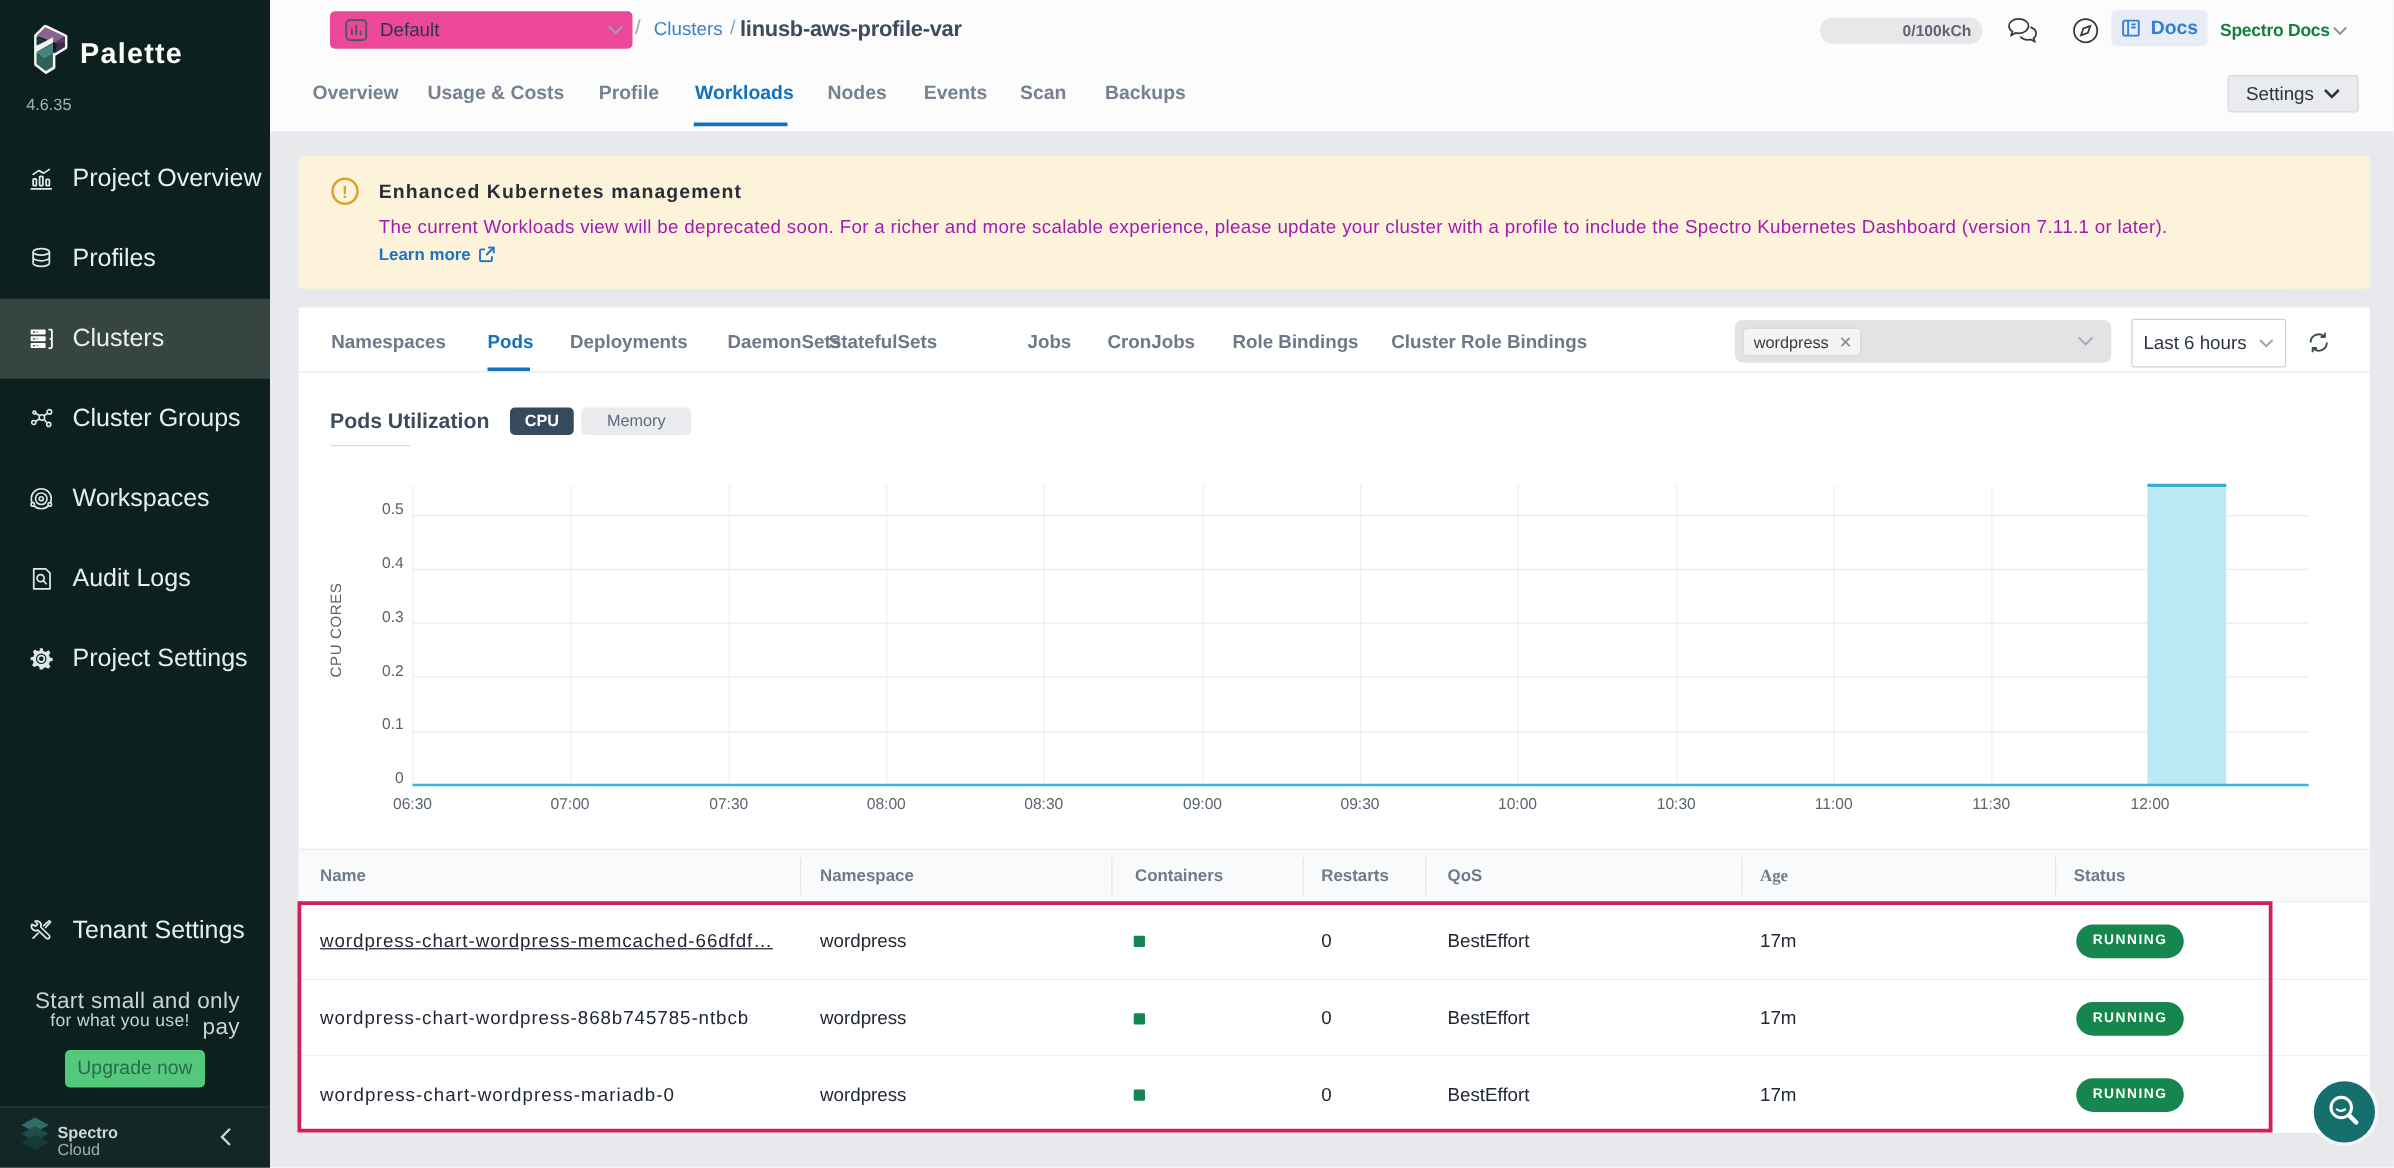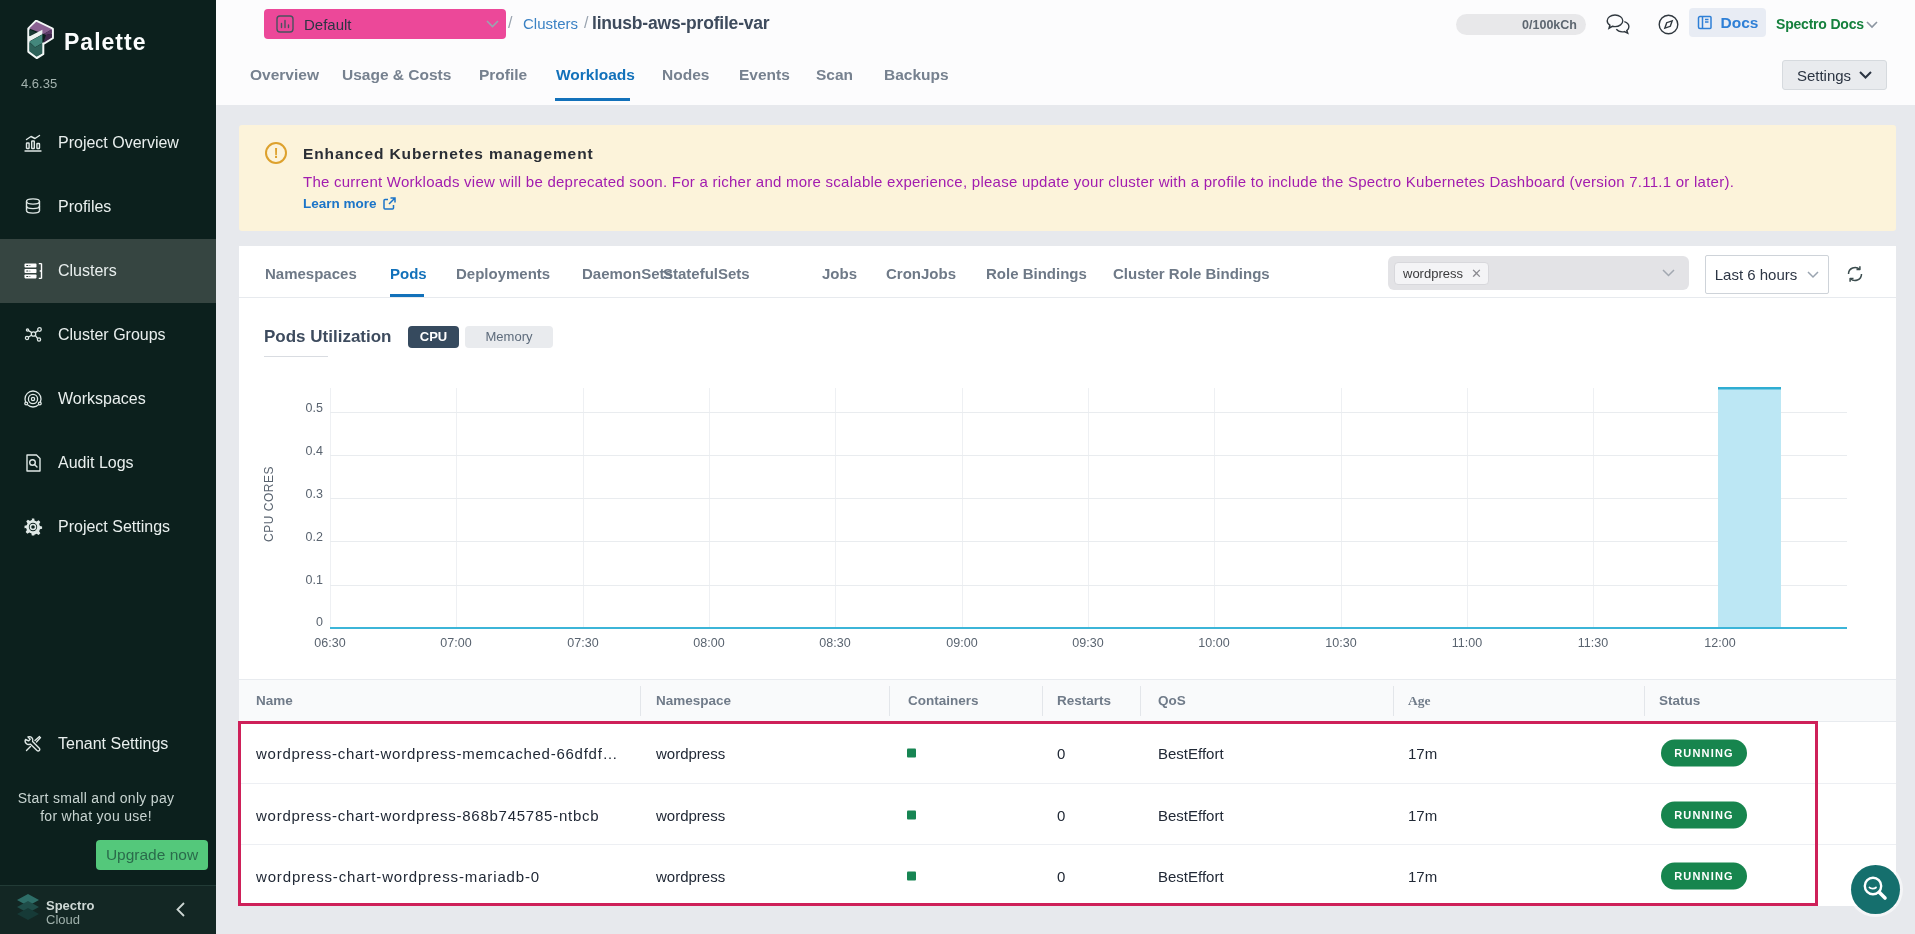--- a/index.html
+++ b/index.html
@@ -59,25 +59,25 @@
 .rowline { position:absolute; left:239px; width:1657px; height:1px; background:#edeff3; }
 .gsq { position:absolute; width:9px; height:9px; background:#178553; border-radius:1px; top:50%; transform:translateY(-50%); }
 .badge { position:absolute; left:1422px; top:50%; transform:translateY(-50%); width:86px; height:27px; background:#17854e; border-radius:14px; color:#fff; font-size:11px; font-weight:bold; letter-spacing:1.2px; text-align:center; line-height:27px; }
 #pinkbox { left:238px; top:721px; width:1580px; height:185px; border:3px solid #ce2059; }
 
 
 #sidebar { left:0; top:0; width:216px; height:934px; background:#0c201d; }
 #version { left:21px; top:76px; font-size:13px; color:#a3b2ae; }
 .mitem { position:absolute; left:0; width:216px; height:64px; display:flex; align-items:center; }
 .mitem .ic { margin-left:23px; width:20px; height:20px; }
-.mitem .lbl { margin-left:15px; font-size:16px; color:#e9efee; }
+.mitem .lbl { margin-left:15px; font-size:20px; color:#e9efee; }
 .mitem.active { background:#364541; }
-#upsell1 { left:0; top:790px; width:192px; text-align:center; font-size:14px; letter-spacing:0.3px; color:#c8d4d1; }
+#upsell1 { left:0; top:790px; width:192px; text-align:right; font-size:18px; letter-spacing:0.3px; color:#c8d4d1; }
 #upsell2 { left:0; top:808px; width:192px; text-align:center; font-size:14px; letter-spacing:0.3px; color:#c8d4d1; }
-#upgrade { left:52px; top:840px; width:112px; height:30px; background:#54c87b; border-radius:4px; color:#2a6b4b; font-size:15.5px; text-align:center; line-height:30px;margin-left:44px; }
+#upgrade { left:52px; top:840px; width:112px; height:30px; background:#54c87b; border-radius:4px; color:#2a6b4b; font-size:15.5px; text-align:center; line-height:30px; }
 #sbfooter { left:0; top:885px; width:216px; height:49px; background:#132724; border-top:1px solid #223b36; }
 
 #tealbtn { left:1851px; top:865px; width:49px; height:49px; border-radius:50%; background:#156f6d; box-shadow:0 0 0 3px rgba(255,255,255,0.55); }
 </style>
 </head>
 <body>
 
 <div class="abs" id="topbar"></div>
 <div class="abs" id="projsel">
   <svg width="18" height="18" viewBox="0 0 18 18" fill="none" stroke="#49525e" stroke-width="1.4">
@@ -242,21 +242,21 @@
 <div class="th" style="left:1408px;font-family:Liberation Serif, serif;">Age</div>
 <div class="th" style="left:1659px;">Status</div>
 <div class="tsep" style="left:640px;"></div>
 <div class="tsep" style="left:889px;"></div>
 <div class="tsep" style="left:1042px;"></div>
 <div class="tsep" style="left:1140px;"></div>
 <div class="tsep" style="left:1393px;"></div>
 <div class="tsep" style="left:1644px;"></div>
 
 <div class="trow" style="top:722px;">
-  <div class="cell" style="left:17px; letter-spacing:0.75px;">wordpress-chart-wordpress-memcached-66dfdf…</div>
+  <div class="cell" style="left:17px; letter-spacing:0.75px;text-decoration:underline;">wordpress-chart-wordpress-memcached-66dfdf…</div>
   <div class="cell" style="left:417px;">wordpress</div>
   <div class="gsq" style="left:668px;"></div>
   <div class="cell" style="left:818px;">0</div>
   <div class="cell" style="left:919px;">BestEffort</div>
   <div class="cell" style="left:1169px;">17m</div>
   <div class="badge">RUNNING</div>
 </div>
 <div class="rowline" style="top:783px;"></div>
 <div class="trow" style="top:784px;">
   <div class="cell" style="left:17px; letter-spacing:0.75px;">wordpress-chart-wordpress-868b745785-ntbcb</div>

